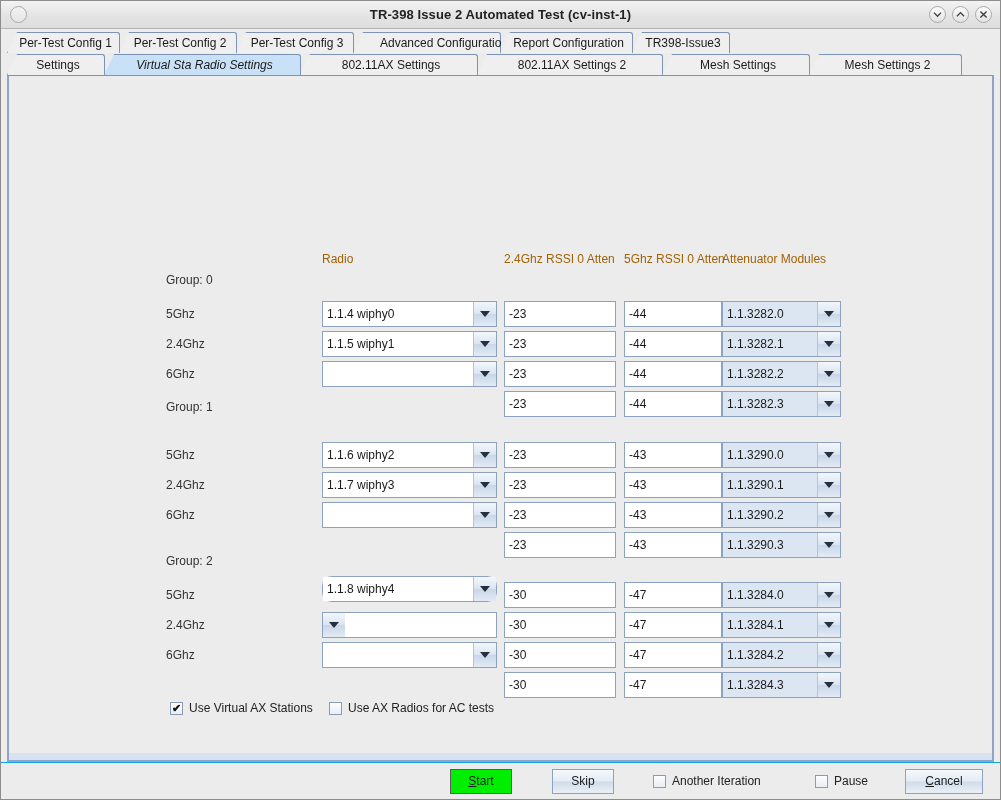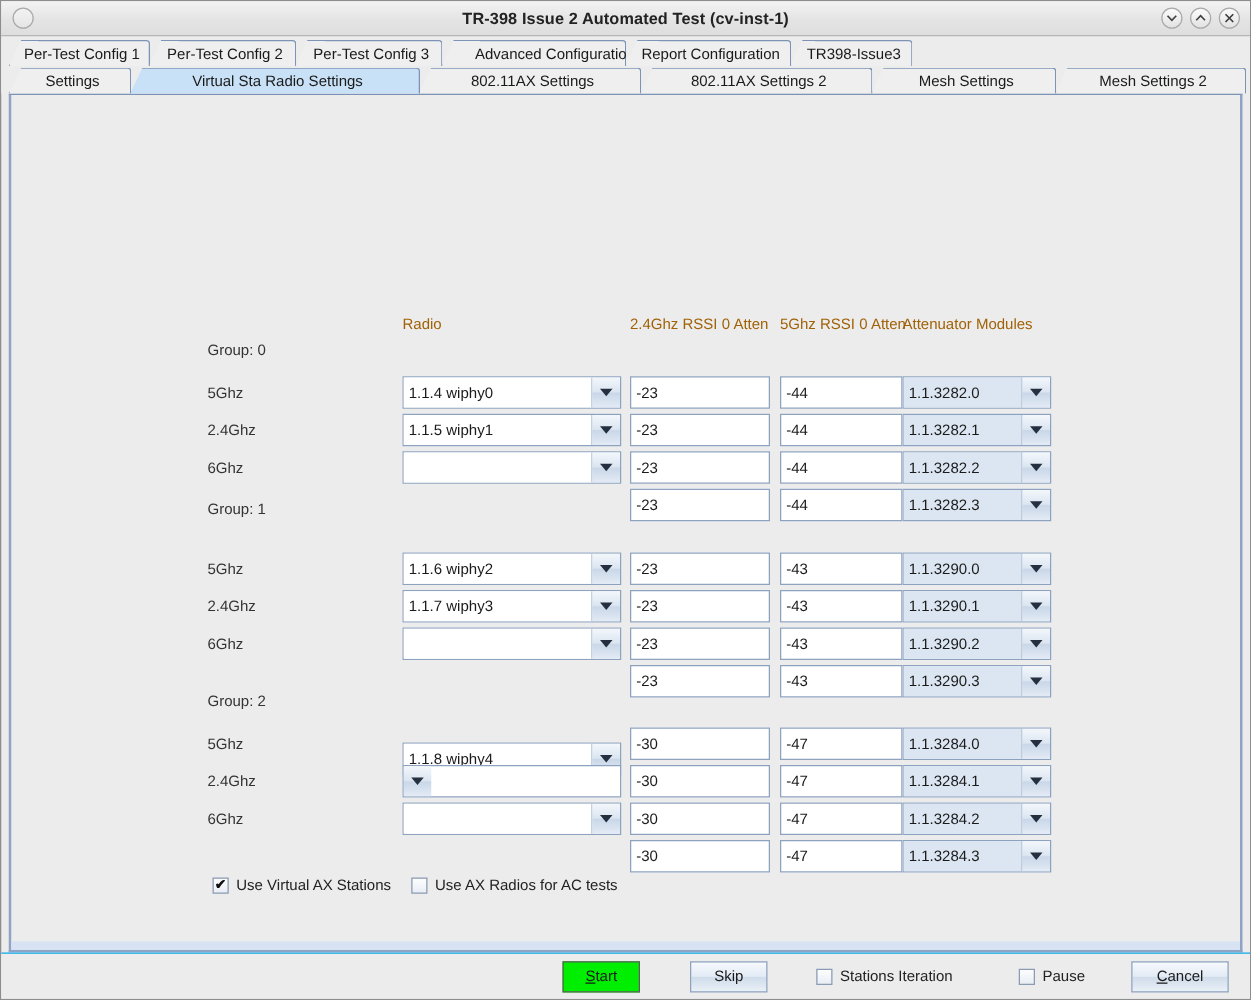--- a/index.html
+++ b/index.html
@@ -281,21 +281,21 @@
           <span>Report Configuration</span>
         </div>
         <div class="tab" style="width: 98px;">
           <span>TR398-Issue3</span>
         </div>
       </div>
     <div class="tabrow row2" id="tabrow2">
         <div class="tab" style="width: 98px;">
           <span>Settings</span>
         </div>
-        <div class="tab selected" style="width: 232px;">
+        <div class="tab selected" style="width: 197px; font-style: italic;">
           <span>Virtual Sta Radio Settings</span>
         </div>
         <div class="tab" style="width: 178px;">
           <span>802.11AX Settings</span>
         </div>
         <div class="tab" style="width: 186px;">
           <span>802.11AX Settings 2</span>
         </div>
         <div class="tab" style="width: 148px;">
           <span>Mesh Settings</span>
@@ -415,21 +415,21 @@
         <div class="tfield" style="left: 495px; top: 456px; width: 112px;">-23</div>
         <div class="tfield" style="left: 615px; top: 456px; width: 98px;">-43</div>
         <div class="combo filled" style="left: 713px; top: 456px; width: 119px;">
           <div class="ctext">1.1.3290.3</div>
           <div class="carrow">
             <i></i>
           </div>
         </div>
         <div class="rowlabel" style="left: 157px; top: 478px;">Group: 2</div>
         <div class="rowlabel" style="left: 157px; top: 512px;">5Ghz</div>
-        <div class="combo" style="left: 313px; top: 518px; width: 175px;">
+        <div class="combo" style="left: 313px; top: 500px; width: 175px; border-radius: 10px;">
           <div class="ctext">1.1.8 wiphy4</div>
           <div class="carrow">
             <i></i>
           </div>
         </div>
         <div class="tfield" style="left: 495px; top: 506px; width: 112px;">-30</div>
         <div class="tfield" style="left: 615px; top: 506px; width: 98px;">-47</div>
         <div class="combo filled" style="left: 713px; top: 506px; width: 119px;">
           <div class="ctext">1.1.3284.0</div>
           <div class="carrow">
@@ -488,21 +488,21 @@
 
   <div class="bottombar">
     <div class="btn start" style="left: 449px; width: 61px; background: rgb(0, 238, 0);">
       <span><u>S</u><span>tart</span></span>
     </div>
     <div class="btn" style="left:551px; width:55px;">
       <span>Skip</span>
     </div>
     <div class="chkrow" style="left:652px; top:11px;">
       <span class="cbox"></span>
-      <span>Stations Iteration</span>
+      <span>Another Iteration</span>
     </div>
     <div class="chkrow" style="left:814px; top:11px;">
       <span class="cbox"></span>
       <span>Pause</span>
     </div>
     <div class="btn" style="left:904px; width:78px;">
       <span><u>C</u><span>ancel</span></span>
     </div>
   </div>
 </div>

